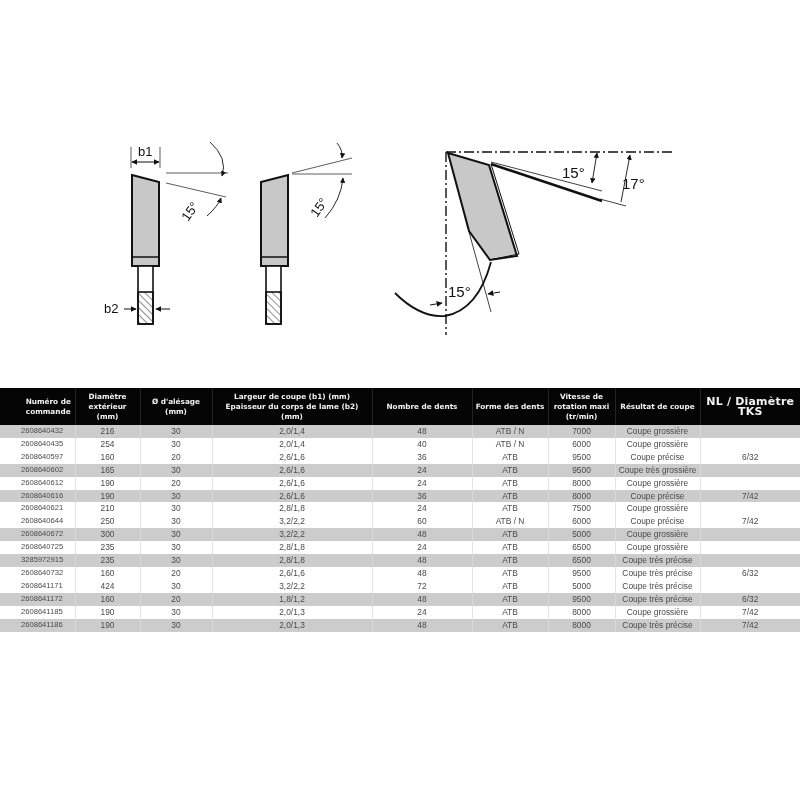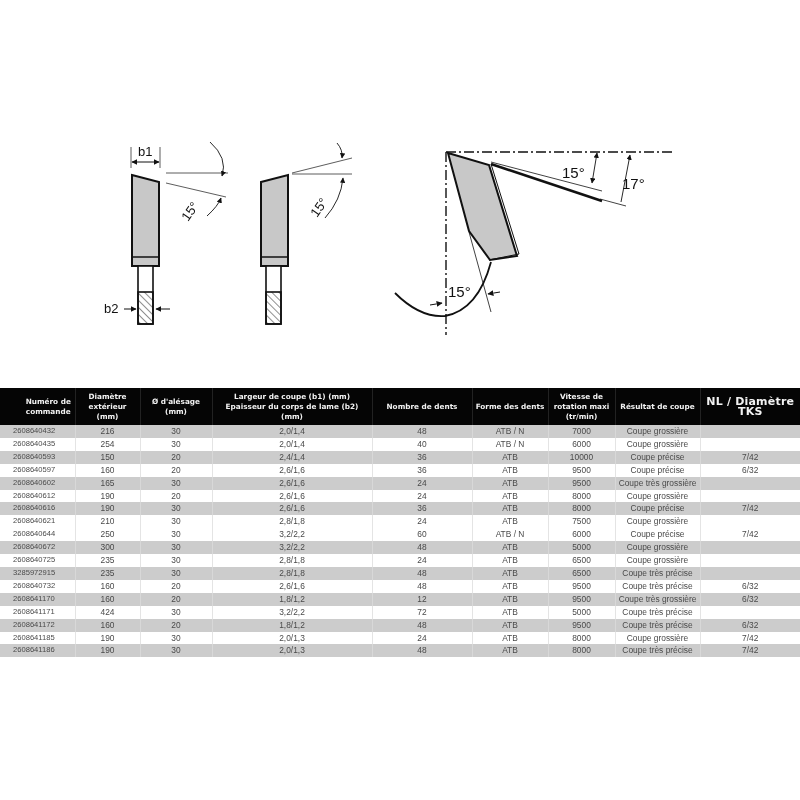--- a/index.html
+++ b/index.html
@@ -16,21 +16,21 @@
     height: 37px; padding: 0 2px; text-align: center; vertical-align: middle;
     border-left: 1px solid #222;
   }
   .spec-table th:first-child { border-left: none; padding-left: 24px; }
   .spec-table th.last { font-size: 11px; letter-spacing: 0.2px; }
   .spec-table td {
     height: 12.9px; padding: 0 2px; font-size: 8.4px; line-height: 12.9px;
     color: #4a4a4a; text-align: center; white-space: nowrap; overflow: hidden;
     border-left: 1px solid #e4e4e4;
   }
-  .spec-table td:first-child { text-align: left; padding-left: 13px; border-left: none; font-size: 7.6px; margin-top: 36px; }
+  .spec-table td:first-child { text-align: left; padding-left: 21px; border-left: none; font-size: 7.6px; margin-top: 36px; }
   .spec-table tr.shaded td { background: #cccccc; border-left-color: #d8d8d8; }
   .spec-table tr.plain td { background: #ffffff; }
 </style>
 </head>
 <body>
 
 <div class="diagram">
   <svg width="800" height="380" viewBox="0 0 800 380" xmlns="http://www.w3.org/2000/svg">
     <defs>
       <pattern id="hatch" width="5" height="5" patternUnits="userSpaceOnUse" patternTransform="rotate(-45)">
@@ -134,31 +134,20 @@
         <td>2608640435</td>
         <td>254</td>
         <td>30</td>
         <td>2,0/1,4</td>
         <td>40</td>
         <td>ATB / N</td>
         <td>6000</td>
         <td>Coupe grossière</td>
         <td></td>
       </tr>
-      <tr class="shaded">
-        <td>2608640593</td>
-        <td>150</td>
-        <td>20</td>
-        <td>2,4/1,4</td>
-        <td>36</td>
-        <td>ATB</td>
-        <td>10000</td>
-        <td>Coupe précise</td>
-        <td>7/42</td>
-      </tr>
       <tr class="plain">
         <td>2608640597</td>
         <td>160</td>
         <td>20</td>
         <td>2,6/1,6</td>
         <td>36</td>
         <td>ATB</td>
         <td>9500</td>
         <td>Coupe précise</td>
         <td>6/32</td>
@@ -255,31 +244,20 @@
         <td>2608640732</td>
         <td>160</td>
         <td>20</td>
         <td>2,6/1,6</td>
         <td>48</td>
         <td>ATB</td>
         <td>9500</td>
         <td>Coupe très précise</td>
         <td>6/32</td>
       </tr>
-      <tr class="shaded">
-        <td>2608641170</td>
-        <td>160</td>
-        <td>20</td>
-        <td>1,8/1,2</td>
-        <td>12</td>
-        <td>ATB</td>
-        <td>9500</td>
-        <td>Coupe très grossière</td>
-        <td>6/32</td>
-      </tr>
       <tr class="plain">
         <td>2608641171</td>
         <td>424</td>
         <td>30</td>
         <td>3,2/2,2</td>
         <td>72</td>
         <td>ATB</td>
         <td>5000</td>
         <td>Coupe très précise</td>
         <td></td>

